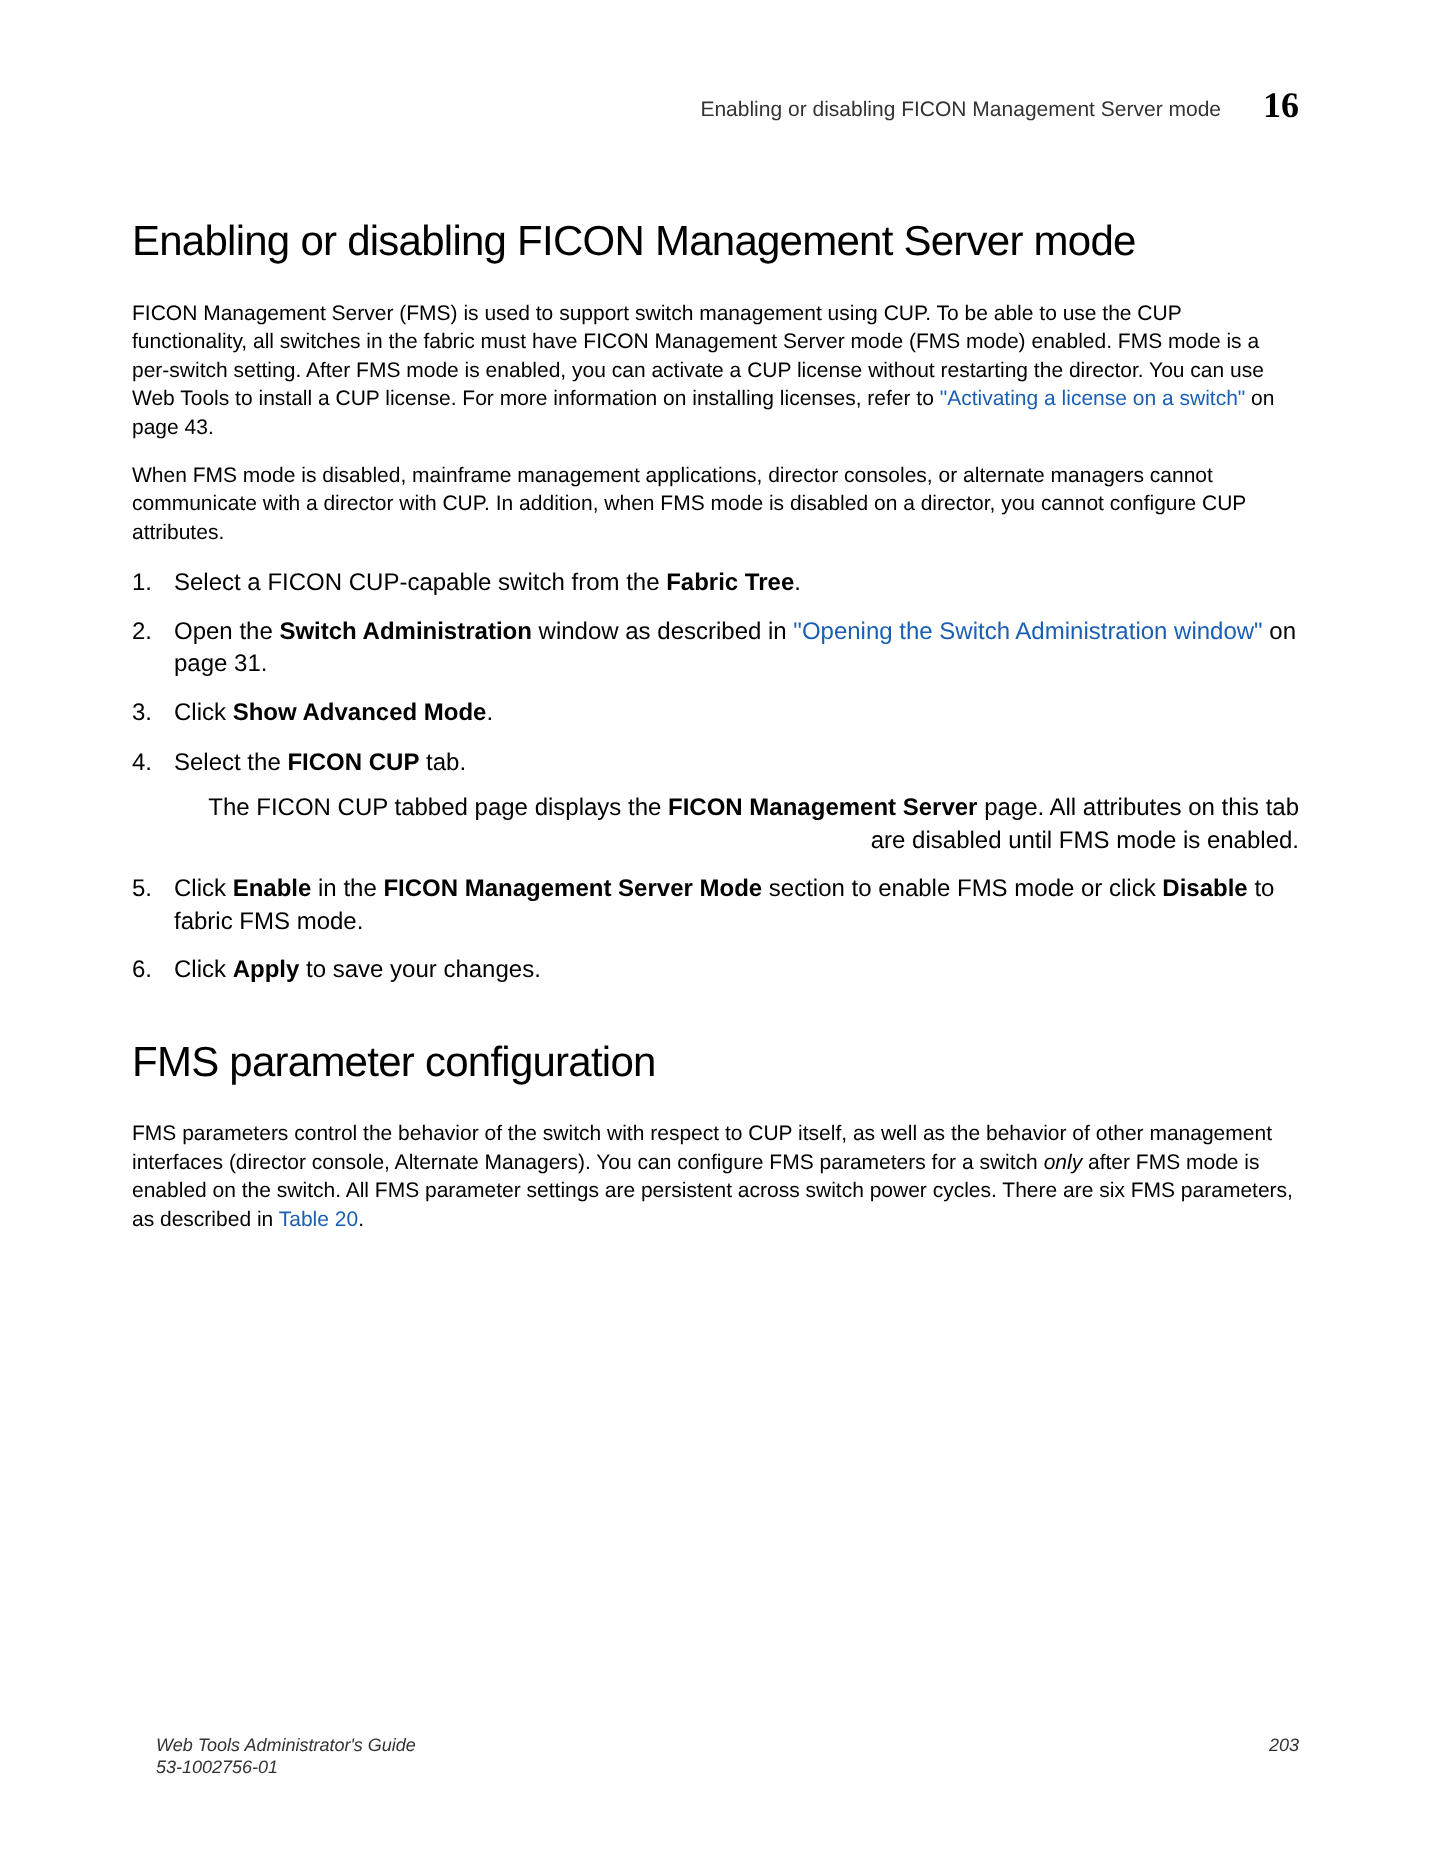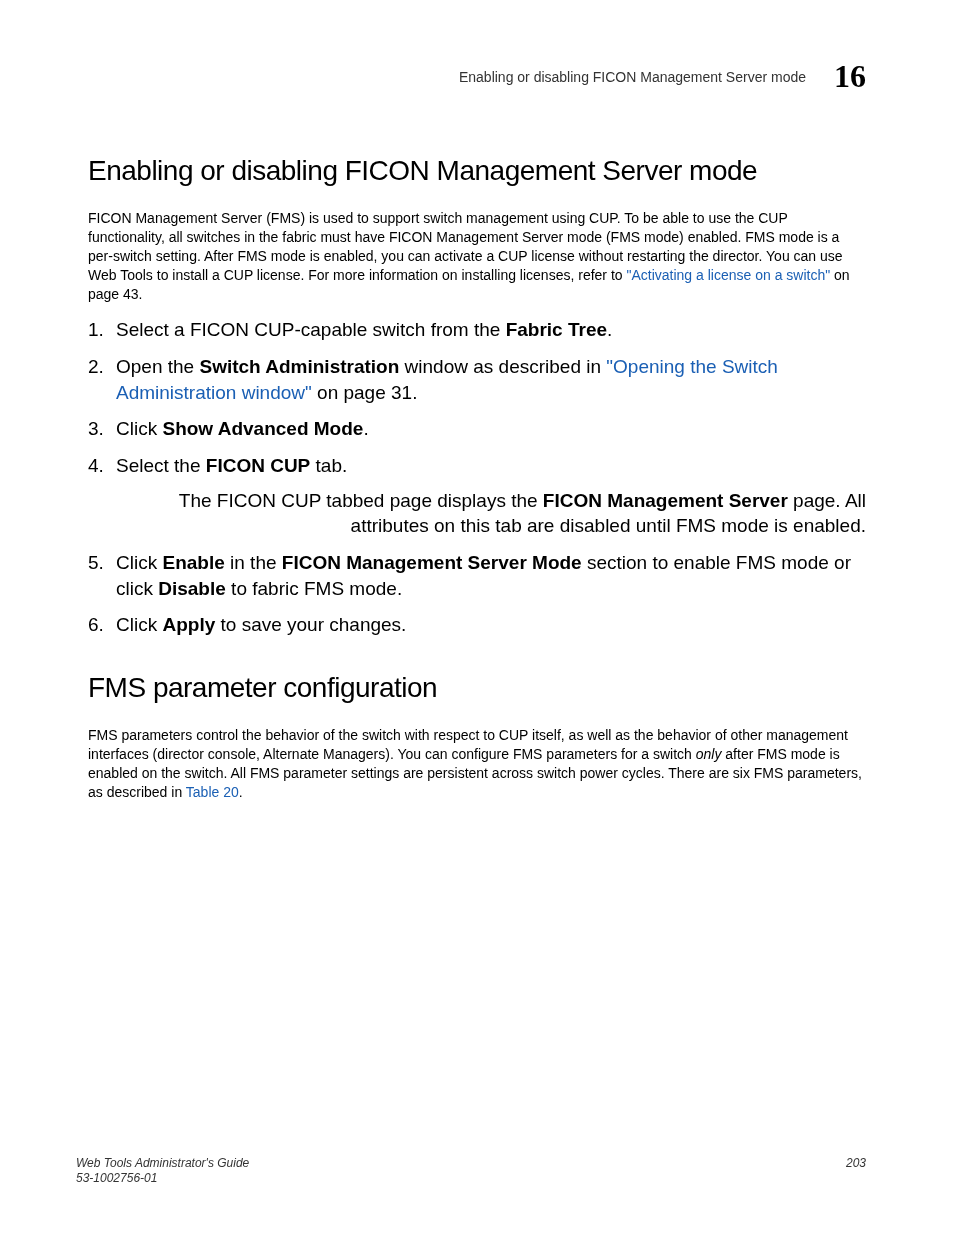--- a/index.html
+++ b/index.html
@@ -21,21 +21,21 @@
       justify-content: flex-end;
       align-items: center;
       gap: 28px;
       margin-bottom: 60px;
     }
     .running-header-text {
       font-size: 14px;
       color: #333;
     }
     .chapter-number {
-      font-size: 32px;
+      font-size: 24px;
       font-family: Georgia, 'Times New Roman', serif;
       font-weight: 600;
       color: #000;
     }
     .section-heading {
       font-size: 28px;
       font-family: Arial, Helvetica, sans-serif;
       font-weight: normal;
       margin-bottom: 22px;
       letter-spacing: -0.5px;
@@ -53,21 +53,21 @@
       color: #1a5fb4;
       text-decoration: none;
     }
     ol.steps {
       margin-left: 0;
       padding-left: 0;
       list-style: none;
       counter-reset: step;
     }
     ol.steps > li {
-      font-size: 19px;
+      font-size: 16px;
       line-height: 1.35;
       margin-bottom: 11px;
       padding-left: 28px;
       position: relative;
     }
     ol.steps > li::before {
       counter-increment: step;
       content: counter(step) ".";
       position: absolute;
       left: 0;
@@ -75,21 +75,21 @@
     }
     .step-sub {
       margin-top: 9px;
       text-align: right;
     }
     .bold { font-weight: 700; }
     .italic { font-style: italic; }
     .second-section { margin-top: 34px; }
     .footer {
       position: absolute;
-      left: 76px;
+      left: 104px;
       right: 88px;
       bottom: 48px;
       display: flex;
       justify-content: space-between;
       align-items: flex-start;
       font-style: italic;
       font-size: 12px;
       color: #333;
     }
     .footer-left { line-height: 1.3; }
@@ -103,20 +103,21 @@
     <span class="running-header-text">Enabling or disabling FICON Management Server mode</span>
     <span class="chapter-number">16</span>
   </div>
 
   <h1 class="section-heading">Enabling or disabling FICON Management Server mode</h1>
 
   <div class="body-indent">
     <p class="para">
       <span>FICON Management Server (FMS) is used to support switch management using CUP. To be able to use the CUP functionality, all switches in the fabric must have FICON Management Server mode (FMS mode) enabled. FMS mode is a per-switch setting. After FMS mode is enabled, you can activate a CUP license without restarting the director. You can use Web Tools to install a CUP license. For more information on installing licenses, refer to </span><a class="link">"Activating a license on a switch"</a><span> on page 43.</span>
     </p>
+    <p class="para">When FMS mode is disabled, mainframe management applications, director consoles, or alternate managers cannot communicate with a director with CUP. In addition, when FMS mode is disabled on a director, you cannot configure CUP attributes.</p>
 
     <ol class="steps">
       <li>
         <span>Select a FICON CUP-capable switch from the </span><span class="bold">Fabric Tree</span><span>.</span>
       </li>
       <li>
         <span>Open the </span><span class="bold">Switch Administration</span><span> window as described in </span><a class="link">"Opening the Switch Administration window"</a><span> on page 31.</span>
       </li>
       <li>
         <span>Click </span><span class="bold">Show Advanced Mode</span><span>.</span>

